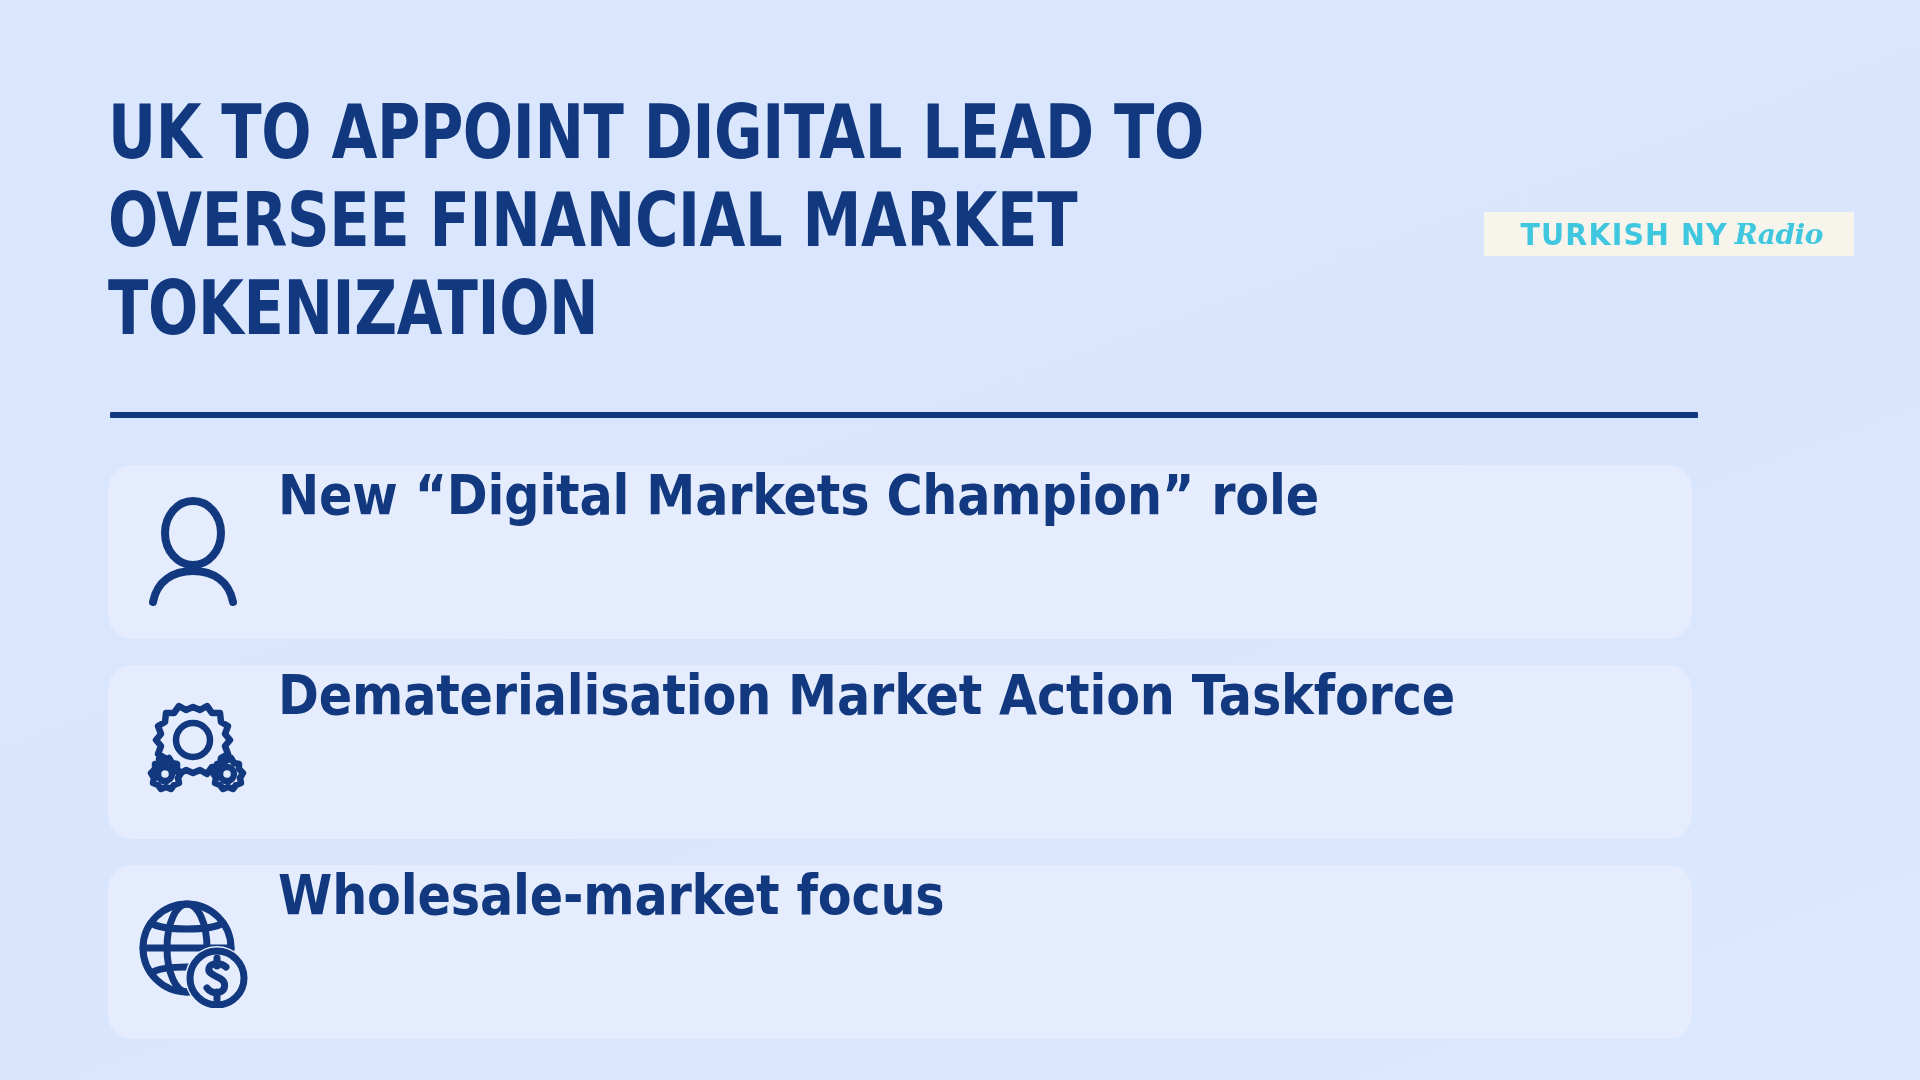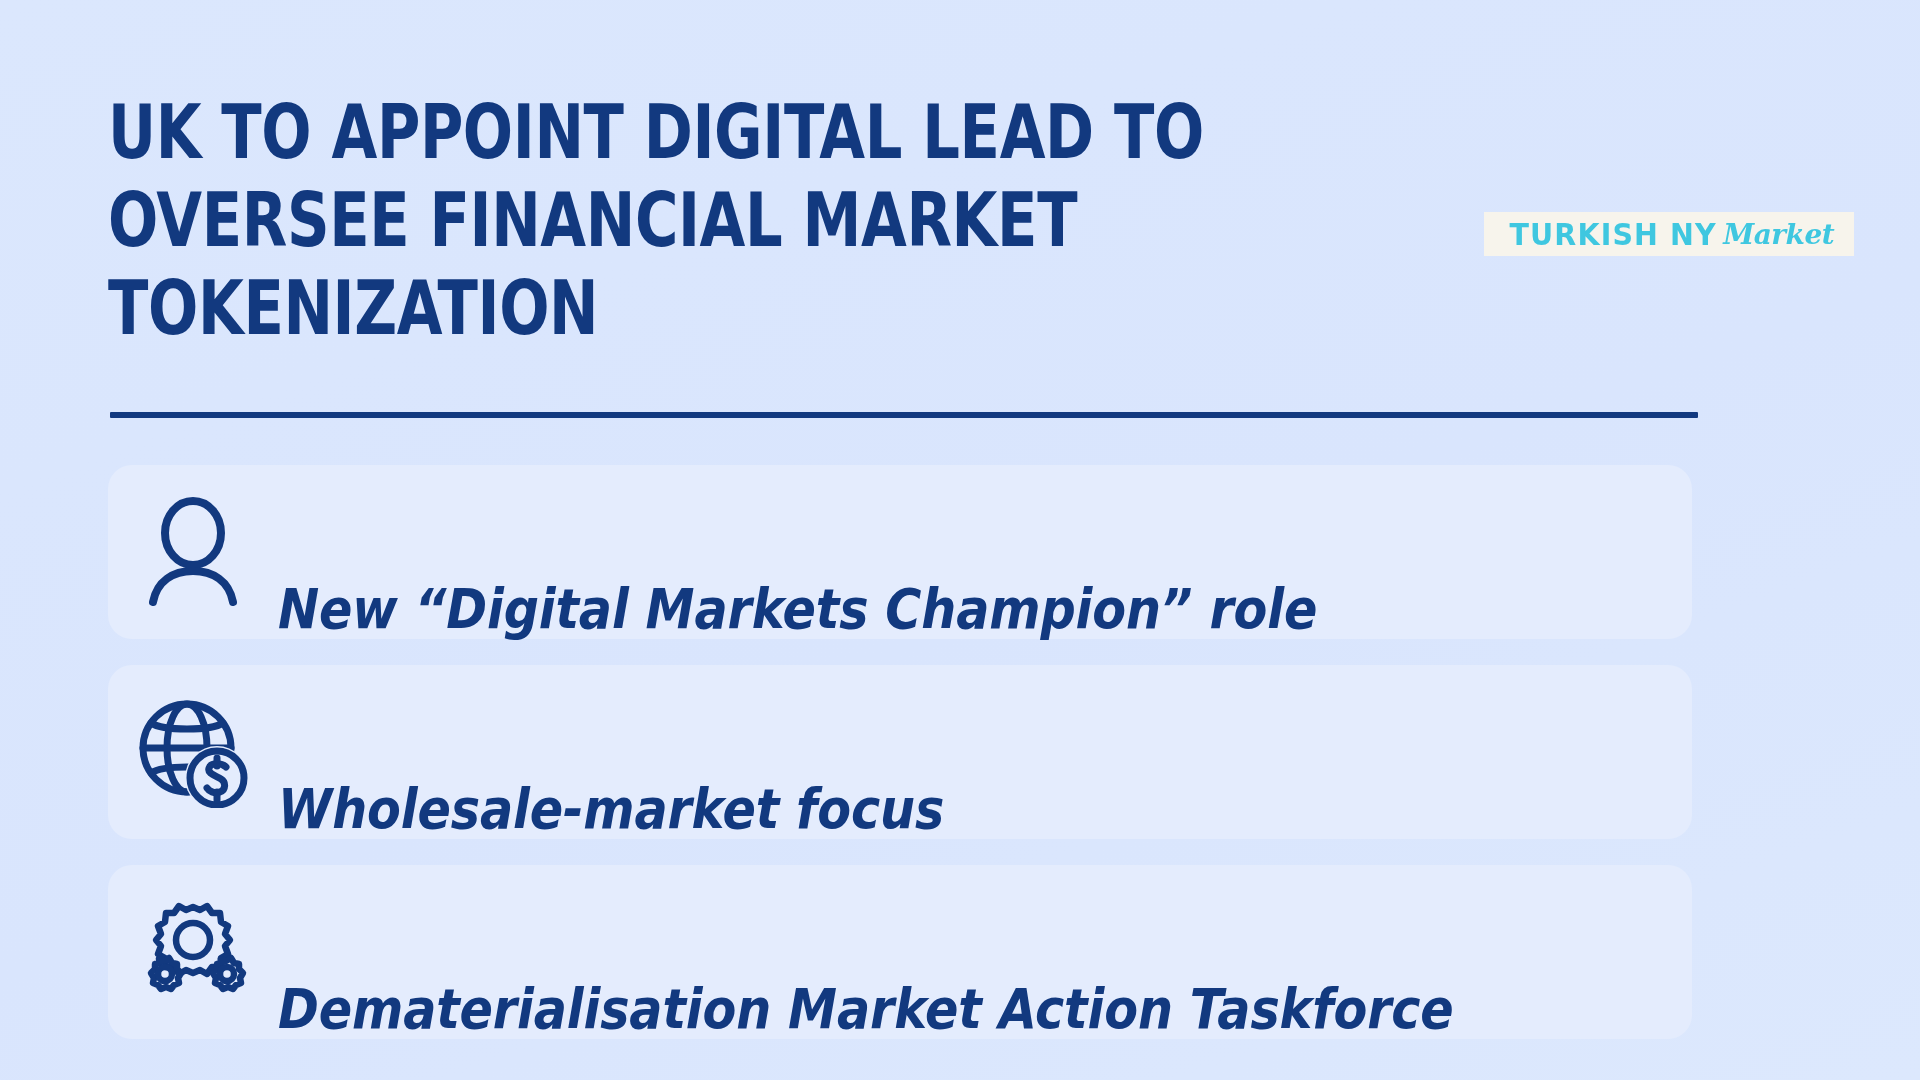--- a/index.html
+++ b/index.html
@@ -88,22 +88,21 @@
     top: 465px;
     width: 1584px;
   }
   .card {
     position: relative;
     height: 174px;
     margin-bottom: 26px;
     background: #e4ecfd;
     border-radius: 24px;
     display: flex;
-    align-items: flex-end;
-    font-style: italic;
+    align-items: flex-start;
   }
   .card-icon {
     width: 170px;
     min-width: 170px;
     height: 174px;
     display: flex;
     align-items: center;
     justify-content: center;
   }
   .card-icon svg {
@@ -125,35 +124,63 @@
 <body>
 
 <div class="page">
 
   <h1 class="headline">UK TO APPOINT DIGITAL LEAD TO
 OVERSEE FINANCIAL MARKET
 TOKENIZATION</h1>
 
   <div class="logo-badge">
     <span class="logo-main">TURKISH NY</span>
-    <span class="logo-script">Market</span>
+    <span class="logo-script">Radio</span>
   </div>
 
   <div class="divider"></div>
 
   <div class="cards">
 
     <div class="card">
       <div class="card-icon">
         <svg width="104" height="110" viewBox="0 0 104 110" fill="none" stroke="#12397F" stroke-width="8" stroke-linecap="round" stroke-linejoin="round">
           <ellipse cx="52" cy="36" rx="28" ry="32"></ellipse>
           <path d="M12 105 C 16 84, 32 74, 52 74 C 72 74, 88 84, 92 105"></path>
         </svg>
       </div>
       <div class="card-label">New “Digital Markets Champion” role</div>
+    </div>
+
+    <div class="card">
+      <div class="card-icon">
+        <svg width="118" height="110" viewBox="0 0 118 110" fill="none" stroke="#12397F" stroke-width="6.5" stroke-linecap="round" stroke-linejoin="round">
+
+          <path d="M59 10
+                   L66 13 L73 9 L78 16 L86 16 L87 25 L94 29 L91 37
+                   L96 43 L91 49 L94 57 L87 61 L86 70 L78 70 L73 77
+                   L66 73 L59 76 L52 73 L45 77 L40 70 L32 70 L31 61
+                   L24 57 L27 49 L22 43 L27 37 L24 29 L31 25 L32 16
+                   L40 16 L45 9 L52 13 Z"></path>
+          <circle cx="59" cy="43" r="17"></circle>
+
+          <path d="M25 62 L30 64 L35 61 L38 66 L43 67 L43 72
+                   L47 76 L44 81 L45 86 L40 88 L37 92 L32 90
+                   L27 92 L24 88 L19 86 L20 81 L17 76 L21 72
+                   L21 67 L26 66 Z"></path>
+          <circle cx="31" cy="77" r="7"></circle>
+
+          <path d="M87 62 L92 64 L97 61 L100 66 L105 67 L105 72
+                   L109 76 L106 81 L107 86 L102 88 L99 92 L94 90
+                   L89 92 L86 88 L81 86 L82 81 L79 76 L83 72
+                   L83 67 L88 66 Z"></path>
+          <circle cx="93" cy="77" r="7"></circle>
+        </svg>
+      </div>
+      <div class="card-label">Dematerialisation Market Action Taskforce</div>
     </div>
 
     <div class="card">
       <div class="card-icon">
         <svg width="112" height="112" viewBox="0 0 112 112" fill="none" stroke="#12397F" stroke-width="7" stroke-linecap="round" stroke-linejoin="round">
 
           <circle cx="50" cy="52" r="44"></circle>
           <ellipse cx="50" cy="52" rx="20" ry="44"></ellipse>
           <line x1="6" y1="52" x2="94" y2="52"></line>
           <path d="M14 27 C 26 35, 74 35, 86 27"></path>
@@ -166,42 +193,14 @@
                    C 70 78, 80 80, 84 83
                    C 89 86, 89 94, 83 96
                    C 77 98, 72 95, 70 92" stroke-width="7" fill="none"></path>
           <line x1="80" y1="62" x2="80" y2="70"></line>
           <line x1="80" y1="96" x2="80" y2="104"></line>
         </svg>
       </div>
       <div class="card-label">Wholesale-market focus</div>
     </div>
 
-    <div class="card">
-      <div class="card-icon">
-        <svg width="118" height="110" viewBox="0 0 118 110" fill="none" stroke="#12397F" stroke-width="6.5" stroke-linecap="round" stroke-linejoin="round">
-
-          <path d="M59 10
-                   L66 13 L73 9 L78 16 L86 16 L87 25 L94 29 L91 37
-                   L96 43 L91 49 L94 57 L87 61 L86 70 L78 70 L73 77
-                   L66 73 L59 76 L52 73 L45 77 L40 70 L32 70 L31 61
-                   L24 57 L27 49 L22 43 L27 37 L24 29 L31 25 L32 16
-                   L40 16 L45 9 L52 13 Z"></path>
-          <circle cx="59" cy="43" r="17"></circle>
-
-          <path d="M25 62 L30 64 L35 61 L38 66 L43 67 L43 72
-                   L47 76 L44 81 L45 86 L40 88 L37 92 L32 90
-                   L27 92 L24 88 L19 86 L20 81 L17 76 L21 72
-                   L21 67 L26 66 Z"></path>
-          <circle cx="31" cy="77" r="7"></circle>
-
-          <path d="M87 62 L92 64 L97 61 L100 66 L105 67 L105 72
-                   L109 76 L106 81 L107 86 L102 88 L99 92 L94 90
-                   L89 92 L86 88 L81 86 L82 81 L79 76 L83 72
-                   L83 67 L88 66 Z"></path>
-          <circle cx="93" cy="77" r="7"></circle>
-        </svg>
-      </div>
-      <div class="card-label">Dematerialisation Market Action Taskforce</div>
-    </div>
-
   </div>
 </div>
 
 </body></html>

